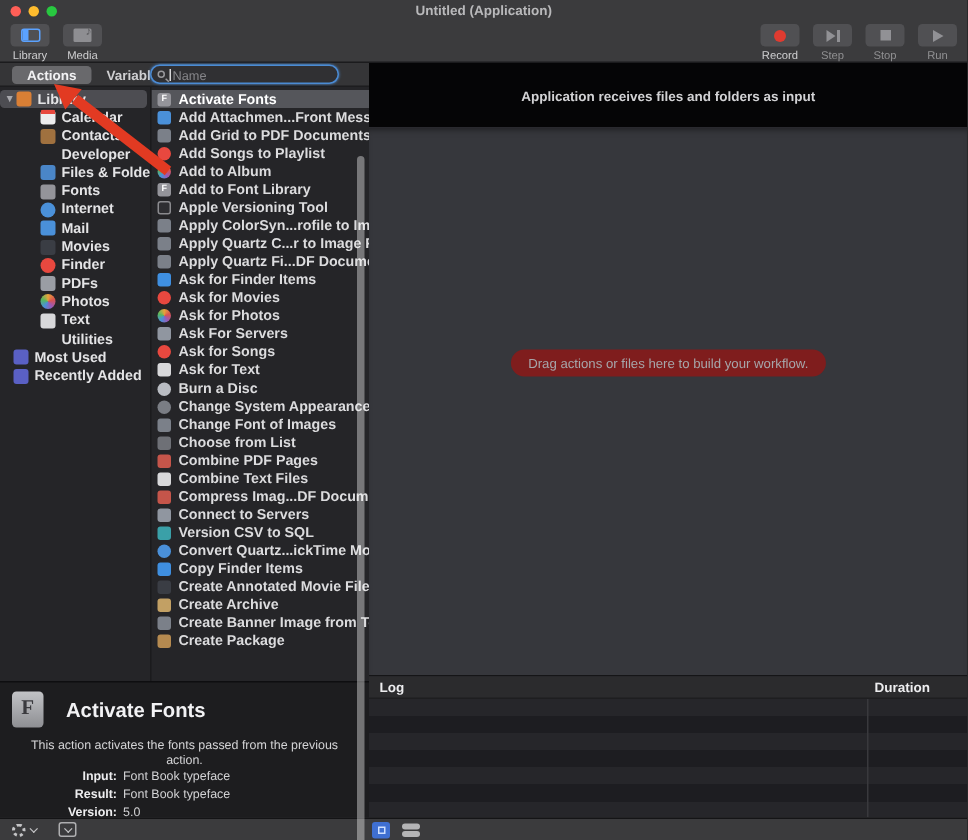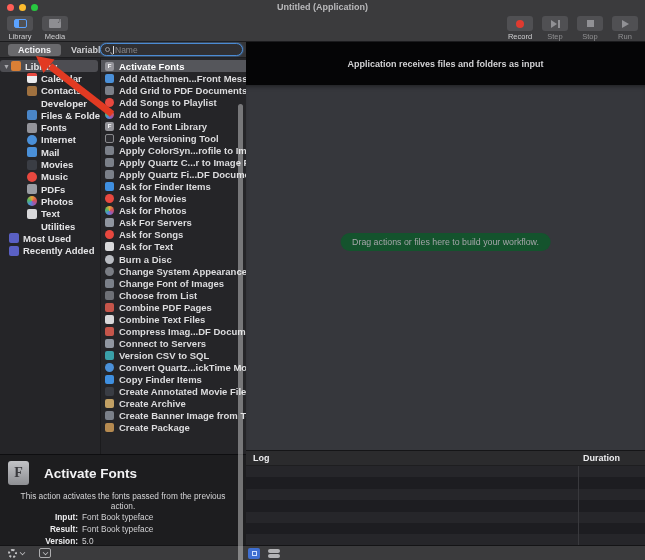--- a/index.html
+++ b/index.html
@@ -29,21 +29,21 @@
   .step-bar { width:2px; height:8px; background:#919195; margin-left:1px; }
   .stop-glyph { width:7px; height:7px; background:#919195; }
   .run-glyph { width:0; height:0; border-left:7px solid #919195; border-top:4.5px solid transparent; border-bottom:4.5px solid transparent; }
 
   
   .main { display:flex; height:503px; }
   .leftcol { width:246px; position:relative; background:#252528; }
   .tabbar { height:16px; background:#353537; display:flex; align-items:center; border-bottom:1px solid #1d1d1f; position:relative; }
   .seg { margin-left:8px; background:#69696c; border-radius:3px; padding:1px 10px; font-size:9px; font-weight:bold; color:#f2f2f4; }
   .vartab { margin-left:10px; font-size:9px; font-weight:bold; color:#cfcfd1; }
-  .searchbox { position:absolute; left:100px; top:1px; width:143px; height:13px; background:#303033; border:1.5px solid #4b8bd4; box-shadow:0 0 2px #4b8bd4; border-radius:7px; display:flex; align-items:center; padding-left:4px; }
+  .searchbox { position:absolute; left:100px; top:1px; width:126px; height:13px; background:#303033; border:1.5px solid #4b8bd4; box-shadow:0 0 2px #4b8bd4; border-radius:7px; display:flex; align-items:center; padding-left:4px; }
   .mag { width:5px; height:5px; border:1px solid #9a9a9e; border-radius:50%; position:relative; flex:none; }
   .mag:after { content:""; position:absolute; width:3px; height:1px; background:#9a9a9e; transform:rotate(45deg); left:4px; top:5px; }
   .caret { width:1px; height:8px; background:#d8d8da; margin-left:3px; }
   .placeholder { font-size:8.5px; color:#86868a; margin-left:1px; }
 
   .panes { display:flex; height:412px; }
   .sidebar { width:101px; border-right:1px solid #1b1b1d; padding-top:2px; overflow:hidden; }
   .srow { height:12.3px; display:flex; align-items:center; font-size:9.5px; font-weight:600; color:#e4e4e6; white-space:nowrap; }
   .srow[data-level="0"] { padding-left:3px; }
   .srow[data-level="1"] { padding-left:9px; }
@@ -102,21 +102,21 @@
   .desc-text { margin-top:6px; text-align:center; font-size:8.3px; font-weight:normal; color:#d4d4d6; }
   .desc-fields { margin-top:1px; display:grid; grid-template-columns:70px auto; column-gap:4px; row-gap:2px; font-size:8.3px; }
   .desc-fields .fl { text-align:right; font-weight:bold; color:#ededef; }
   .desc-fields .fv { color:#d2d2d4; }
 
   
   .rightcol { width:399px; display:flex; flex-direction:column; background:#36373c; }
   .wf-header { height:43px; background:#050506; display:flex; align-items:center; justify-content:center; }
   .wf-header span { font-size:9px; font-weight:bold; color:#d2d2d4; }
   .wf-area { height:365px; position:relative; background:#36373c; box-shadow:inset 0 4px 5px -3px rgba(0,0,0,0.5); }
-  .wf-pill { position:absolute; left:50%; top:148px; transform:translateX(-50%); background:#14532d; border-radius:10px; padding:4px 12px; font-size:8.8px; color:#a6a6aa; white-space:nowrap; }
+  .wf-pill { position:absolute; left:50%; top:148px; transform:translateX(-50%); background:#7f1d1d; border-radius:10px; padding:4px 12px; font-size:8.8px; color:#a6a6aa; white-space:nowrap; }
   .log { height:95px; border-top:1px solid #151517; display:flex; flex-direction:column; }
   .log-header { height:15px; background:#2b2b2d; border-bottom:1px solid #1e1e20; display:flex; align-items:center; position:relative; }
   .log-col1 { margin-left:7px; font-size:9px; font-weight:bold; color:#ededef; }
   .log-col2 { position:absolute; left:337px; font-size:9px; font-weight:bold; color:#ededef; }
   .log-rows { flex:1; background:repeating-linear-gradient(#26262a 0 11.4px, #1d1d21 11.4px 22.8px); position:relative; }
   .log-divider { position:absolute; left:332px; top:0; bottom:0; width:1px; background:#39393d; }
 
   
   .footer { height:15px; background:#3b3b3d; border-top:1px solid #141416; display:flex; align-items:center; position:relative; }
   .gear { width:9px; height:9px; border:2px dotted #c4c4c6; border-radius:50%; margin-left:8px; }
@@ -256,21 +256,21 @@
 
             <div class="srow" data-level="2">
 
               <span class="sic" data-sicon="movies-icon"></span>
               <span>Movies</span>
             </div>
 
             <div class="srow" data-level="2">
 
               <span class="sic" data-sicon="music-icon"></span>
-              <span>Music</span>
+              <span>Finder</span>
             </div>
 
             <div class="srow" data-level="2">
 
               <span class="sic" data-sicon="pdfs-icon"></span>
               <span>PDFs</span>
             </div>
 
             <div class="srow" data-level="2">
 

